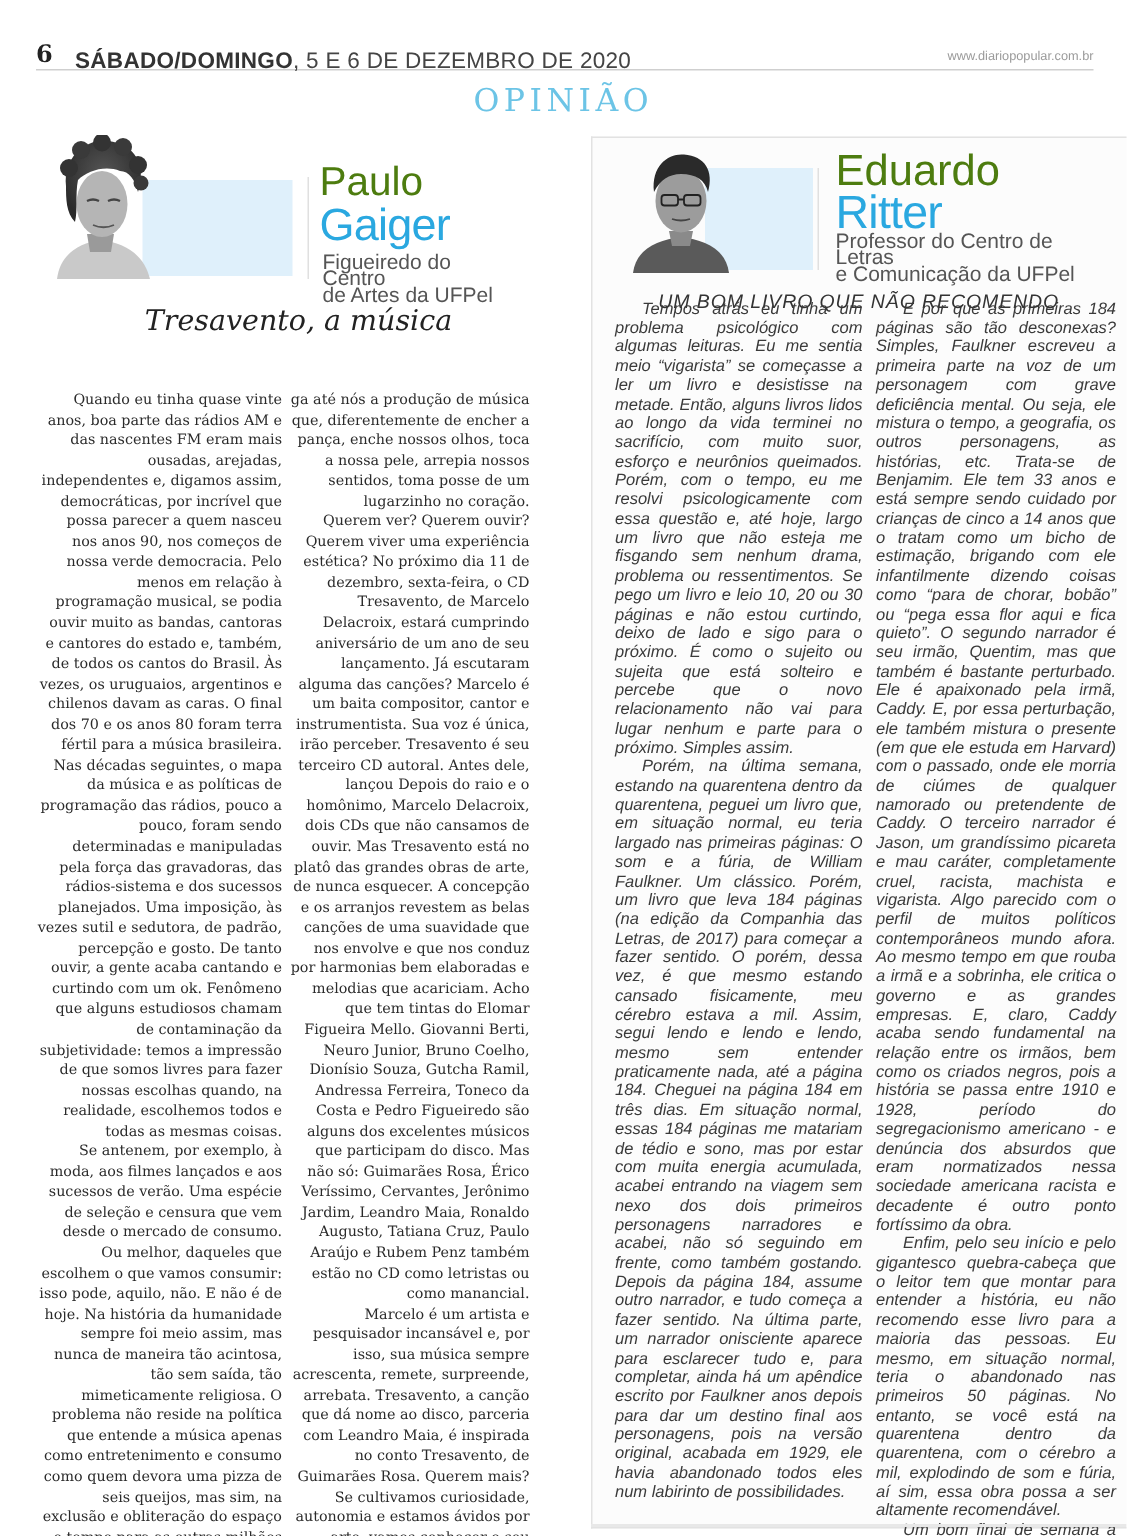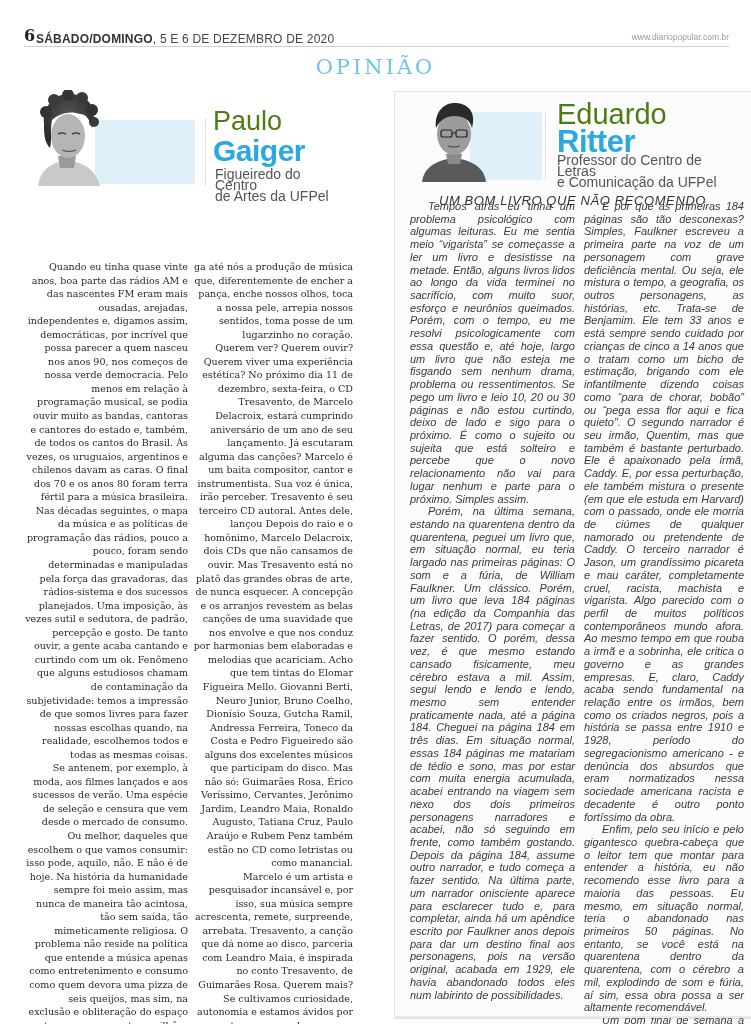--- a/index.html
+++ b/index.html
@@ -1,36 +1,36 @@
 <!DOCTYPE html>
 <html><head>
 <meta charset="utf-8">
 <style>
   html, body { margin: 0; padding: 0; background: #ffffff; }
   body { width: 751px; height: 1024px; position: relative; overflow: hidden; font-family: "DejaVu Serif", serif; color: #222; }
 
   .topbar { position: absolute; left: 24px; right: 22px; top: 30px; height: 16px; border-bottom: 1px solid #cfcfcf; }
   .page-num { position: absolute; left: 0; top: -4px; font-family: "DejaVu Serif", serif; font-weight: bold; font-size: 16px; color: #222; }
-  .dateline { position: absolute; left: 12px; top: 2px; font-family: "Liberation Sans", sans-serif; font-size: 12px; color: #444; letter-spacing: 0.2px; }
+  .dateline { position: absolute; left: 26px; top: 2px; font-family: "Liberation Sans", sans-serif; font-size: 15px; color: #444; letter-spacing: 0.2px; }
   .dateline b { font-weight: bold; color: #333; }
   .site-url { position: absolute; right: 0; top: 2px; font-family: "Liberation Sans", sans-serif; font-size: 8.5px; color: #9a9a9a; }
 
   .section-title { position: absolute; left: 0; right: 0; top: 55px; text-align: center; font-family: "DejaVu Serif", serif; font-size: 21px; letter-spacing: 3px; color: #6cc4e6; font-weight: normal; }
 
   
   .left-photo-bg { position: absolute; left: 95px; top: 120px; width: 100px; height: 64px; background: #dff0fb; }
   .photo { position: absolute; border-radius: 2px; }
   .left-photo { left: 32px; top: 90px; width: 70px; height: 96px; }
   .right-photo { left: 420px; top: 98px; width: 68px; height: 84px; }
   .right-photo-bg { position: absolute; left: 470px; top: 112px; width: 72px; height: 68px; background: #dff0fb; }
 
   .vsep { position: absolute; width: 1px; background: #e0e0e0; }
 
   .author-first { position: absolute; font-family: Liberation Sans, sans-serif; font-weight: 300; color: #4d7c0f; }
-  .author-last { position: absolute; font-family: "Liberation Sans", sans-serif; font-weight: bold; color: #2aa8e0; }
+  .author-last { position: absolute; font-family: "Liberation Sans", sans-serif; font-weight: normal; color: #2aa8e0; }
   .author-role { position: absolute; font-family: "Liberation Sans", sans-serif; font-size: 14px; line-height: 11px; color: #555; }
 
   .left-first { left: 213px; top: 106px; font-size: 27px; }
   .left-last { left: 213px; top: 134px; font-size: 30px; letter-spacing: -0.5px; }
   .left-role { left: 215px; top: 169px; width: 120px; }
 
   .right-first { left: 557px; top: 98px; font-size: 29px; }
   .right-last { left: 557px; top: 124px; font-size: 31px; letter-spacing: -0.5px; }
   .right-role { left: 557px; top: 155px; width: 180px; }
 
@@ -88,20 +88,21 @@
 </svg>
 <div class="vsep" style="left:205px; top:118px; height:68px;"></div>
 <div class="author-first left-first">Paulo</div>
 <div class="author-last left-last">Gaiger</div>
 <div class="author-role left-role">
   <div>Figueiredo do Centro</div>
   <div>de Artes da UFPel</div>
 </div>
 
 <div class="left-headline">
+  <div>Tresavento, a música</div>
 </div>
 
 <div class="body-left col1">
   <p>Quando eu tinha quase vinte anos, boa parte das rádios AM e das nascentes FM eram mais ousadas, arejadas, independentes e, digamos assim, democráticas, por incrível que possa parecer a quem nasceu nos anos 90, nos começos de nossa verde democracia. Pelo menos em relação à programação musical, se podia ouvir muito as bandas, cantoras e cantores do estado e, também, de todos os cantos do Brasil. Às vezes, os uruguaios, argentinos e chilenos davam as caras. O final dos 70 e os anos 80 foram terra fértil para a música brasileira. Nas décadas seguintes, o mapa da música e as políticas de programação das rádios, pouco a pouco, foram sendo determinadas e manipuladas pela força das gravadoras, das rádios-sistema e dos sucessos planejados. Uma imposição, às vezes sutil e sedutora, de padrão, percepção e gosto. De tanto ouvir, a gente acaba cantando e curtindo com um ok. Fenômeno que alguns estudiosos chamam de contaminação da subjetividade: temos a impressão de que somos livres para fazer nossas escolhas quando, na realidade, escolhemos todos e todas as mesmas coisas.</p>
   <p>Se antenem, por exemplo, à moda, aos filmes lançados e aos sucessos de verão. Uma espécie de seleção e censura que vem desde o mercado de consumo. Ou melhor, daqueles que escolhem o que vamos consumir: isso pode, aquilo, não. E não é de hoje. Na história da humanidade sempre foi meio assim, mas nunca de maneira tão acintosa, tão sem saída, tão mimeticamente religiosa. O problema não reside na política que entende a música apenas como entretenimento e consumo como quem devora uma pizza de seis queijos, mas sim, na exclusão e obliteração do espaço e tempo para as outras milhões de músicas consideradas fora do padrão. Acredito que em razão disso, da política econômica de profanação da criatividade e da estética, é que dificilmente che-</p>
 </div>
 <div class="body-left col2">
   <p class="cont">ga até nós a produção de música que, diferentemente de encher a pança, enche nossos olhos, toca a nossa pele, arrepia nossos sentidos, toma posse de um lugarzinho no coração.</p>
   <p>Querem ver? Querem ouvir? Querem viver uma experiência estética? No próximo dia 11 de dezembro, sexta-feira, o CD Tresavento, de Marcelo Delacroix, estará cumprindo aniversário de um ano de seu lançamento. Já escutaram alguma das canções? Marcelo é um baita compositor, cantor e instrumentista. Sua voz é única, irão perceber. Tresavento é seu terceiro CD autoral. Antes dele, lançou Depois do raio e o homônimo, Marcelo Delacroix, dois CDs que não cansamos de ouvir. Mas Tresavento está no platô das grandes obras de arte, de nunca esquecer. A concepção e os arranjos revestem as belas canções de uma suavidade que nos envolve e que nos conduz por harmonias bem elaboradas e melodias que acariciam. Acho que tem tintas do Elomar Figueira Mello. Giovanni Berti, Neuro Junior, Bruno Coelho, Dionísio Souza, Gutcha Ramil, Andressa Ferreira, Toneco da Costa e Pedro Figueiredo são alguns dos excelentes músicos que participam do disco. Mas não só: Guimarães Rosa, Érico Veríssimo, Cervantes, Jerônimo Jardim, Leandro Maia, Ronaldo Augusto, Tatiana Cruz, Paulo Araújo e Rubem Penz também estão no CD como letristas ou como manancial.</p>
   <p>Marcelo é um artista e pesquisador incansável e, por isso, sua música sempre acrescenta, remete, surpreende, arrebata. Tresavento, a canção que dá nome ao disco, parceria com Leandro Maia, é inspirada no conto Tresavento, de Guimarães Rosa. Querem mais? Se cultivamos curiosidade, autonomia e estamos ávidos por arte, vamos conhecer o seu trabalho ao vivo. Assistam, na próxima sexta, dia 11, às 21h, Tresavento e novas canções. Cantam que até o Paulinho da Viola vai estar lá.</p>

